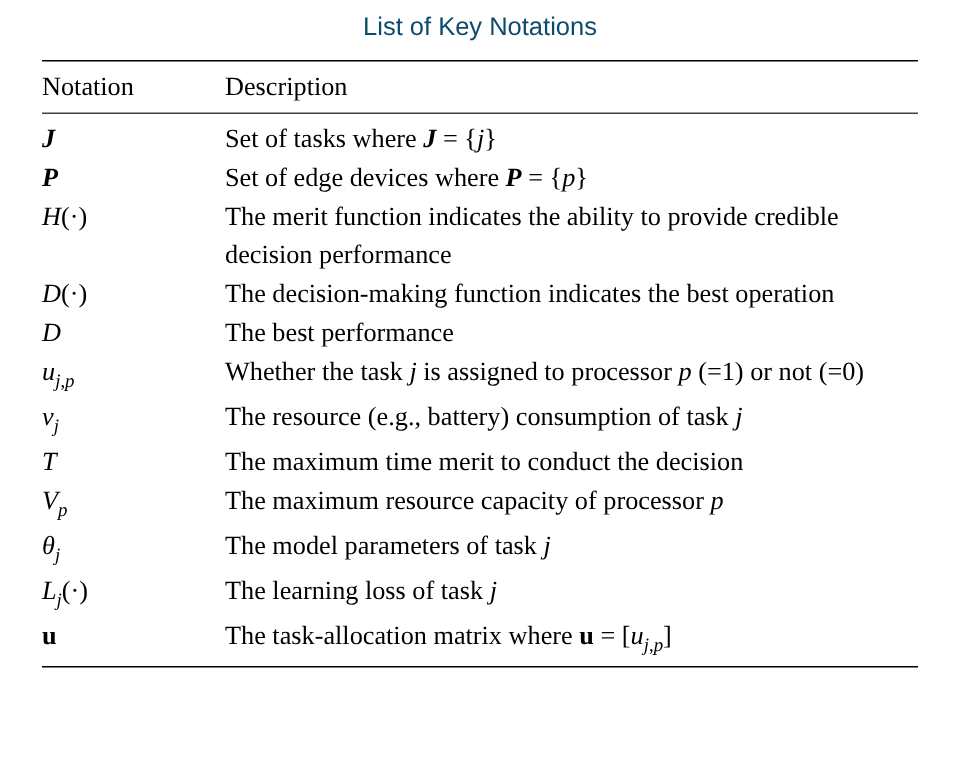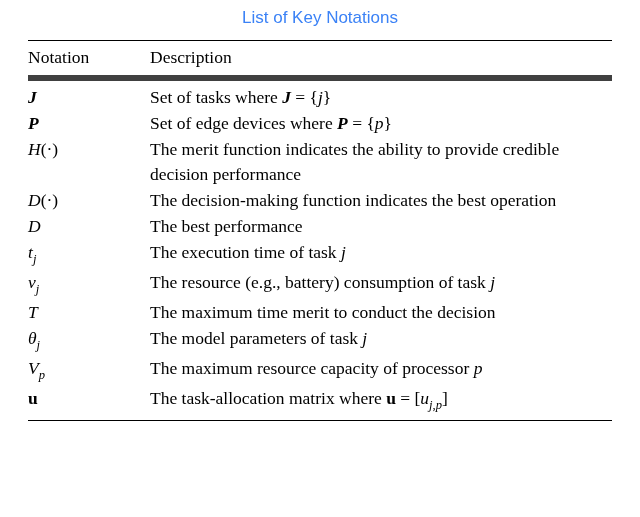--- a/index.html
+++ b/index.html
@@ -12,36 +12,36 @@
     color: #000;
   }
   .page {
     padding: 8px 28px 8px 28px;
     box-sizing: border-box;
   }
   .title {
     text-align: center;
     font-family: Arial, Helvetica, sans-serif;
     font-size: 17px;
-    color: #3b82f6;
+    color: #0c4a6e;
     margin-bottom: 12px;
     white-space: nowrap;
   }
   table {
     width: 100%;
     border-collapse: collapse;
     font-size: 17.5px;
     line-height: 1.38;
   }
   thead tr th {
     text-align: left;
     font-weight: normal;
     padding: 4px 0 6px 0;
     border-top: 1.2px solid #000;
-    border-bottom: 6px solid #404040;
+    border-bottom: 1px solid #404040;
   }
   tbody td {
     vertical-align: top;
     padding: 1px 0;
   }
   tbody tr:last-child td {
     border-bottom: 1.2px solid #000;
     padding-bottom: 6px;
   }
   tbody tr:first-child td {
@@ -90,38 +90,42 @@
     </tr>
     <tr>
       <td class="notation"><span class="cal">D</span>(·)</td>
       <td class="description">The decision-making function indicates the best operation</td>
     </tr>
     <tr>
       <td class="notation"><span class="it">D</span></td>
       <td class="description">The best performance</td>
     </tr>
     <tr>
-      <td class="notation"><span class="it">t</span><span class="sub it">j</span></td>
-      <td class="description">The execution time of task <span class="it">j</span></td>
+      <td class="notation"><span class="it">u</span><span class="sub"><span class="it">j</span>,<span class="it">p</span></span></td>
+      <td class="description">Whether the task <span class="it">j</span> is assigned to processor <span class="it">p</span> (=1) or not (=0)</td>
     </tr>
     <tr>
       <td class="notation"><span class="it">v</span><span class="sub it">j</span></td>
       <td class="description">The resource (e.g., battery) consumption of task <span class="it">j</span></td>
     </tr>
     <tr>
       <td class="notation"><span class="it">T</span></td>
       <td class="description">The maximum time merit to conduct the decision</td>
     </tr>
     <tr>
+      <td class="notation"><span class="it">V</span><span class="sub it">p</span></td>
+      <td class="description">The maximum resource capacity of processor <span class="it">p</span></td>
+    </tr>
+    <tr>
       <td class="notation"><span class="it">θ</span><span class="sub it">j</span></td>
       <td class="description">The model parameters of task <span class="it">j</span></td>
     </tr>
     <tr>
-      <td class="notation"><span class="it">V</span><span class="sub it">p</span></td>
-      <td class="description">The maximum resource capacity of processor <span class="it">p</span></td>
+      <td class="notation"><span class="it">L</span><span class="sub it">j</span>(·)</td>
+      <td class="description">The learning loss of task <span class="it">j</span></td>
     </tr>
     <tr>
       <td class="notation"><span class="bf">u</span></td>
       <td class="description">The task-allocation matrix where <span class="bf">u</span> = [<span class="it">u</span><span class="sub"><span class="it">j</span>,<span class="it">p</span></span>]</td>
     </tr>
   </tbody>
 </table>
 
 </div>
 

